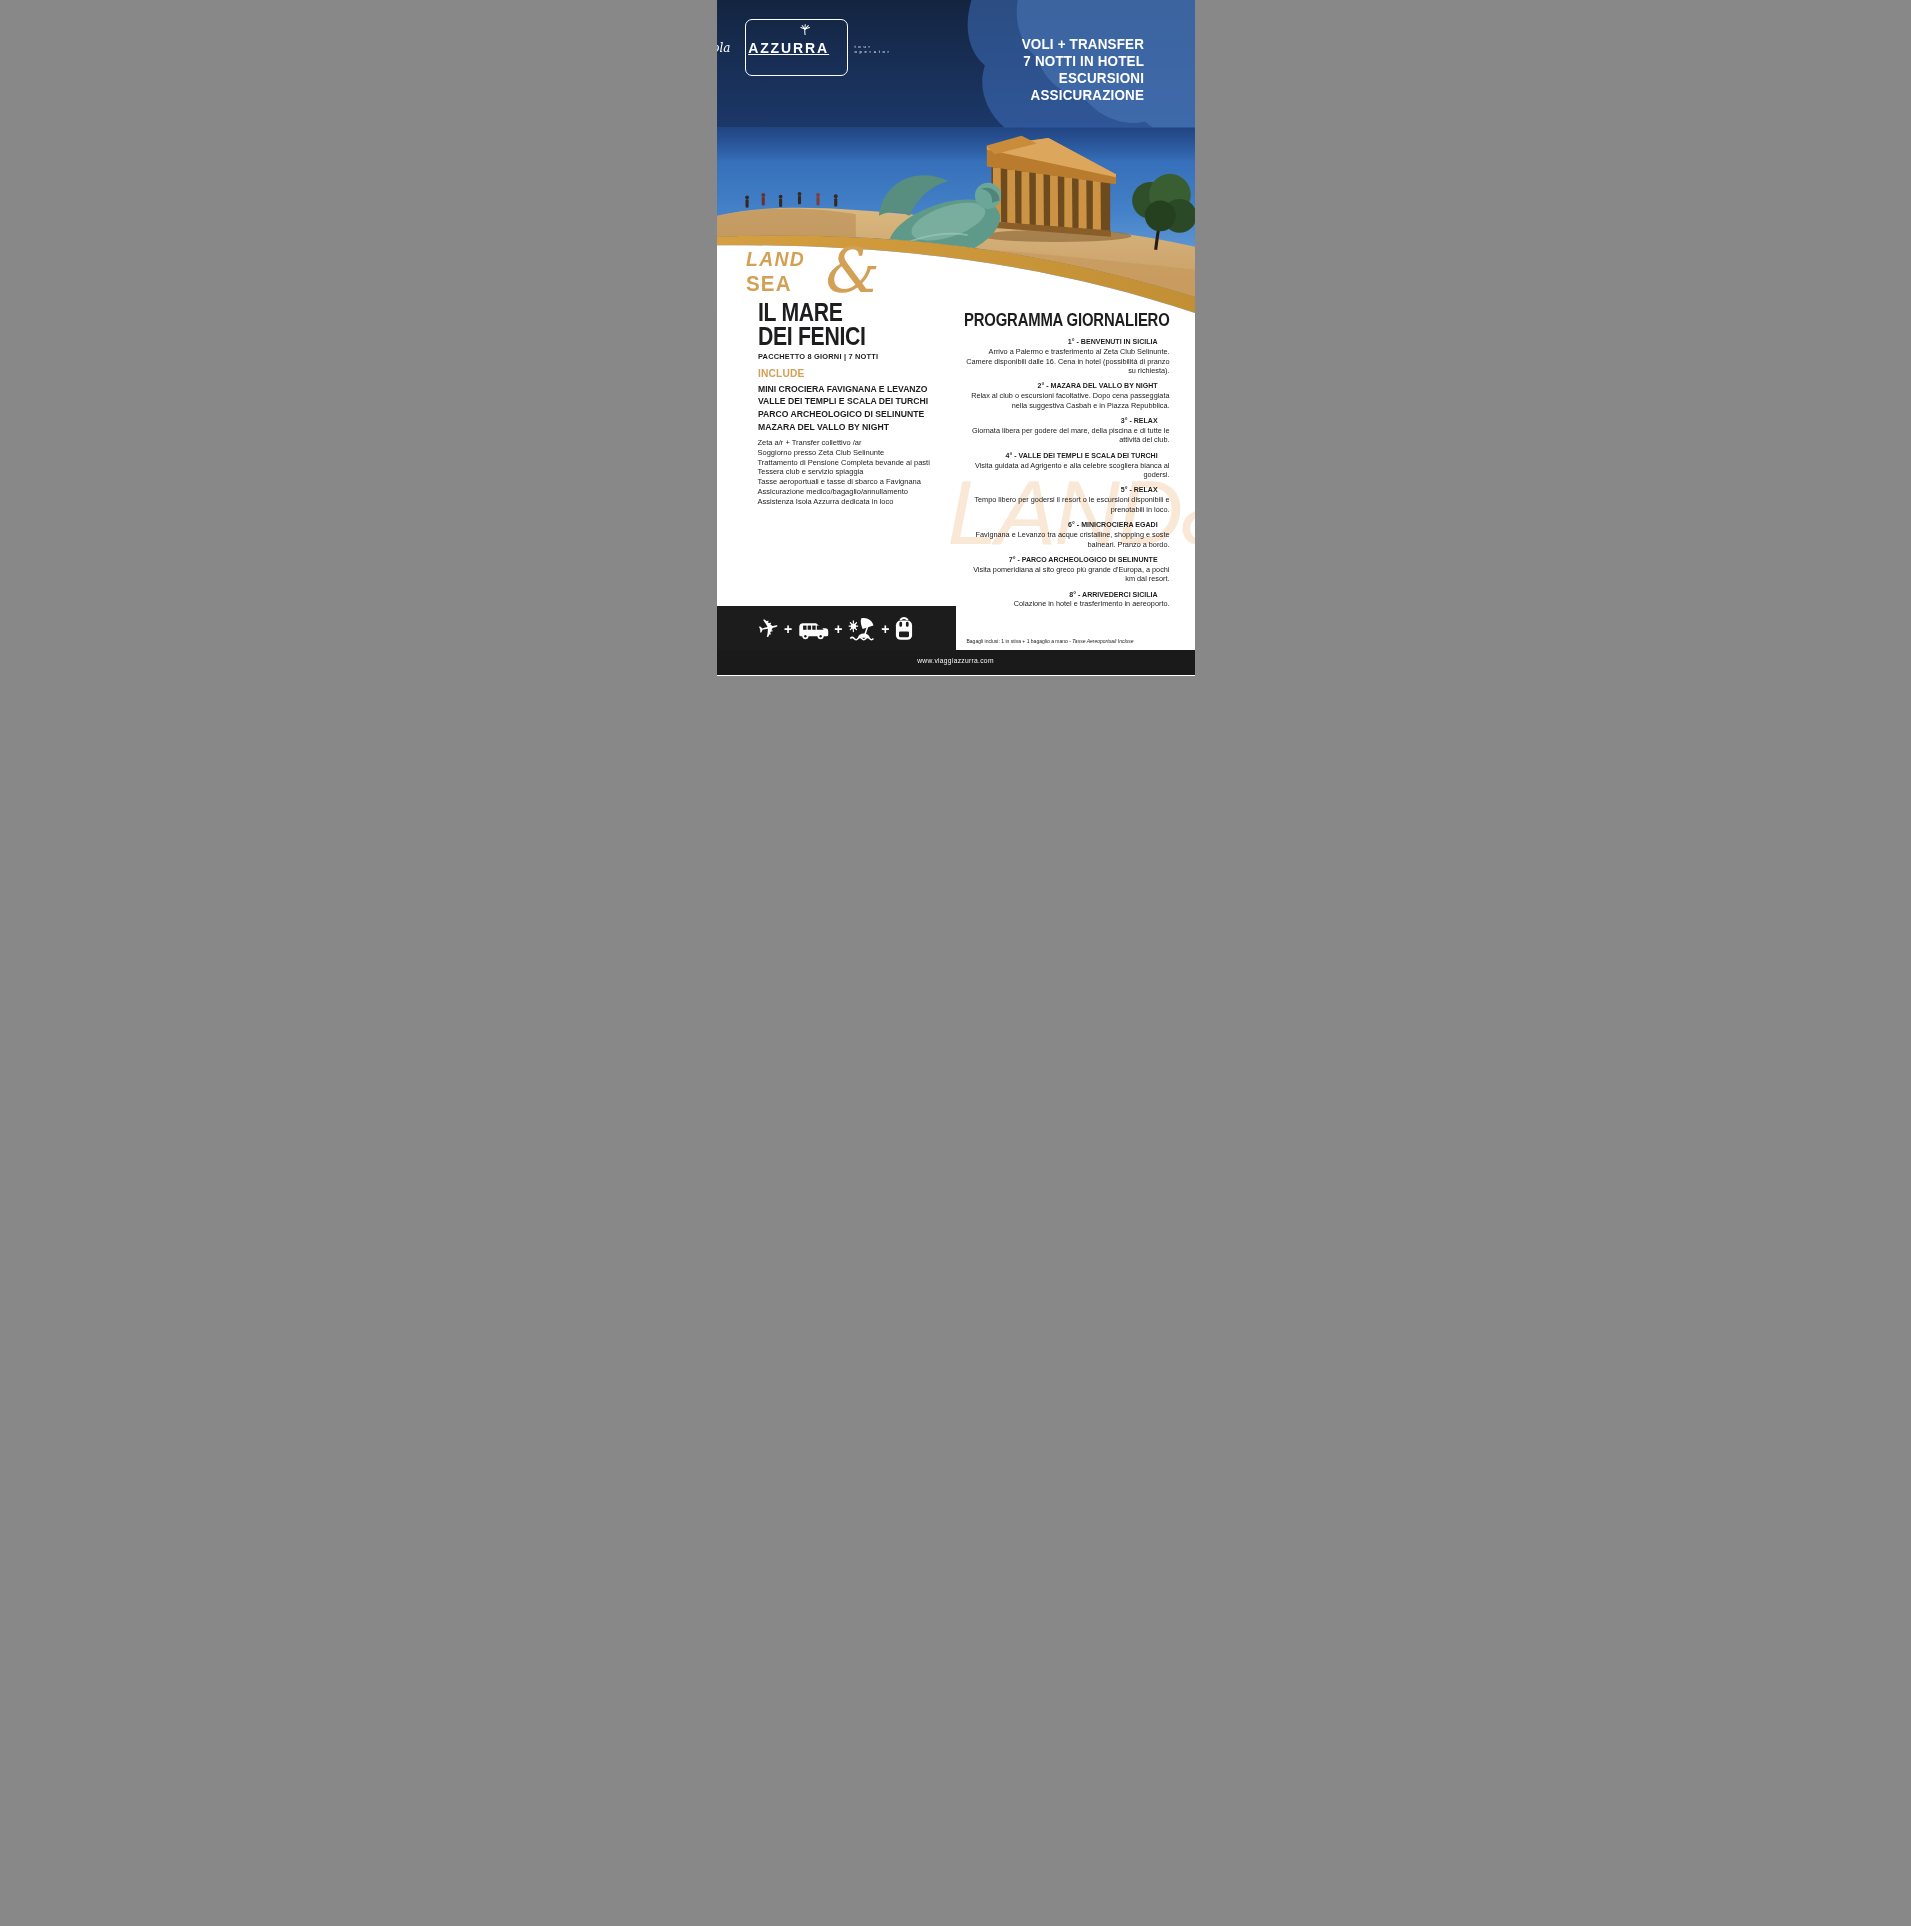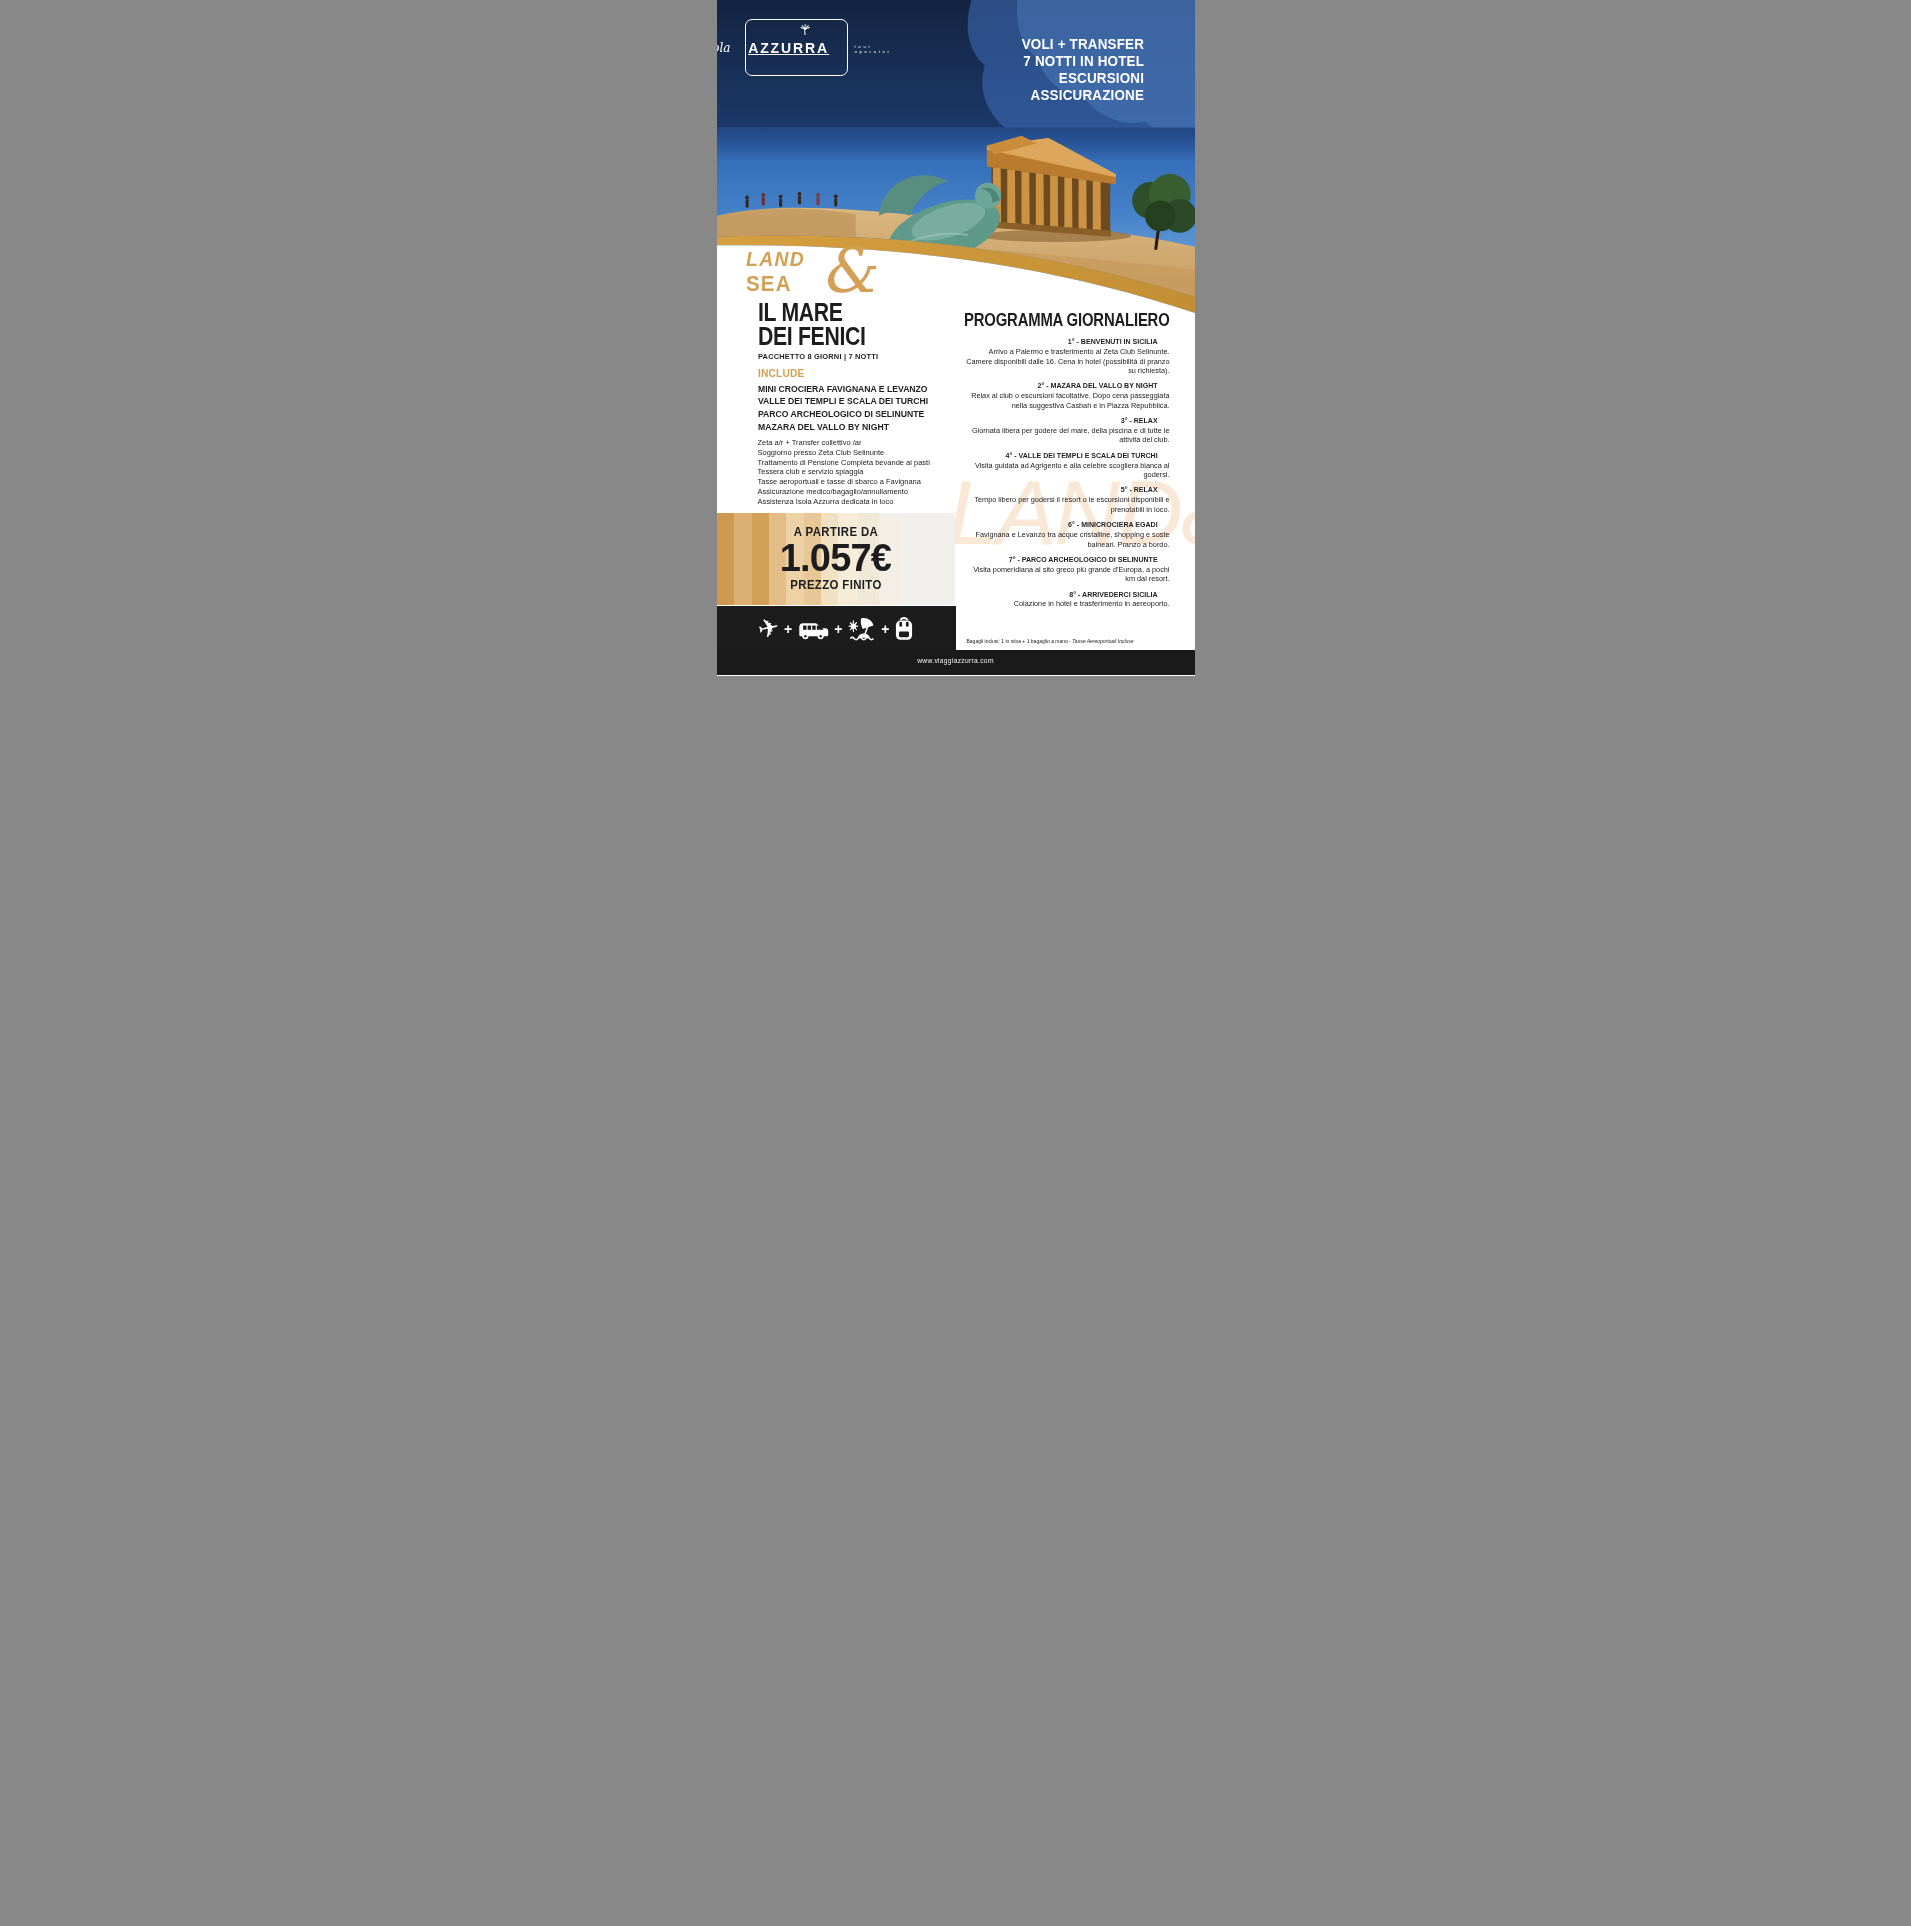--- a/index.html
+++ b/index.html
@@ -255,27 +255,20 @@
       <div class="detail">Zeta a/r + Transfer collettivo /ar</div>
       <div class="detail">Soggiorno presso Zeta Club Selinunte</div>
       <div class="detail">Trattamento di Pensione Completa bevande ai pasti</div>
       <div class="detail">Tessera club e servizio spiaggia</div>
       <div class="detail">Tasse aeroportuali e tasse di sbarco a Favignana</div>
       <div class="detail">Assicurazione medico/bagaglio/annullamento</div>
       <div class="detail">Assistenza Isola Azzurra dedicata in loco</div>
     </div>
   </div>
 
-  <div class="price-box">
-    <div class="price-inner">
-      <div class="price-top">A PARTIRE DA</div>
-      <div class="price-amount">1.057€</div>
-      <div class="price-bottom">PREZZO FINITO</div>
-    </div>
-  </div>
 
   <div class="icons-bar">
     <span class="plane-glyph">✈</span>
     <span class="plus">+</span>
     <svg width="32" height="24" viewBox="0 0 84 62">
       <path d="M6,46 v-20 q0,-10 10,-10 h34 l16,13 h8 q8,0 8,8 v9 q0,4 -4,4 h-68 q-4,0 -4,-4 z" fill="#fff"></path>
       <rect x="16" y="22" width="9" height="11" fill="#1c1c1c"></rect>
       <rect x="28" y="22" width="9" height="11" fill="#1c1c1c"></rect>
       <rect x="40" y="22" width="9" height="11" fill="#1c1c1c"></rect>
       <polygon points="52,22 61,22 70,33 52,33" fill="#1c1c1c"></polygon>

